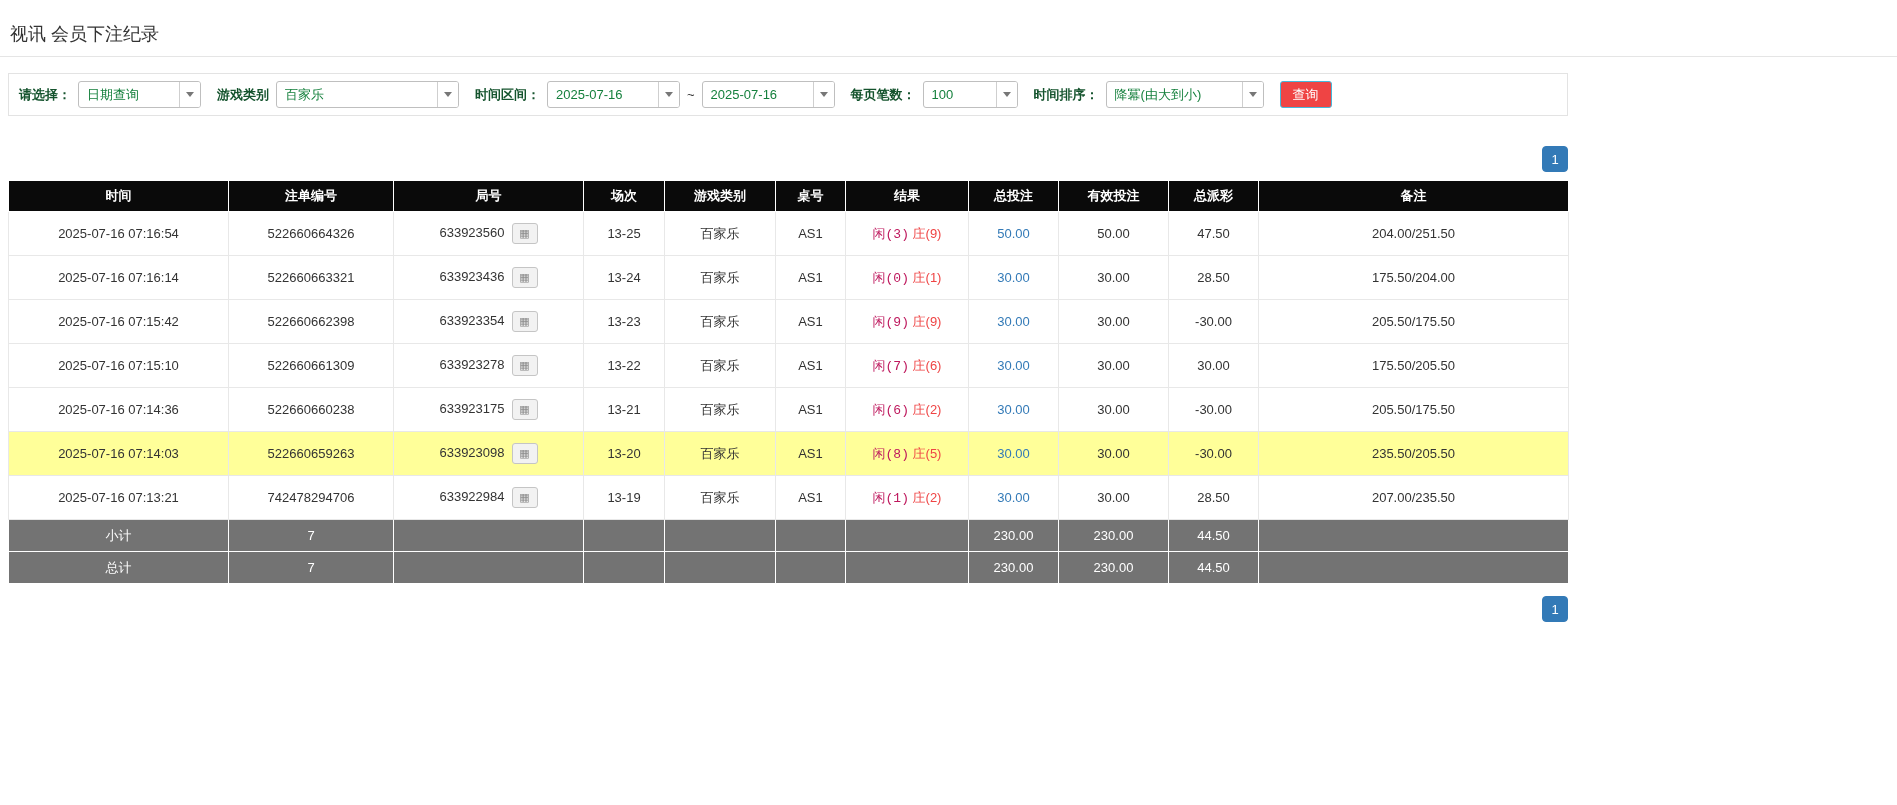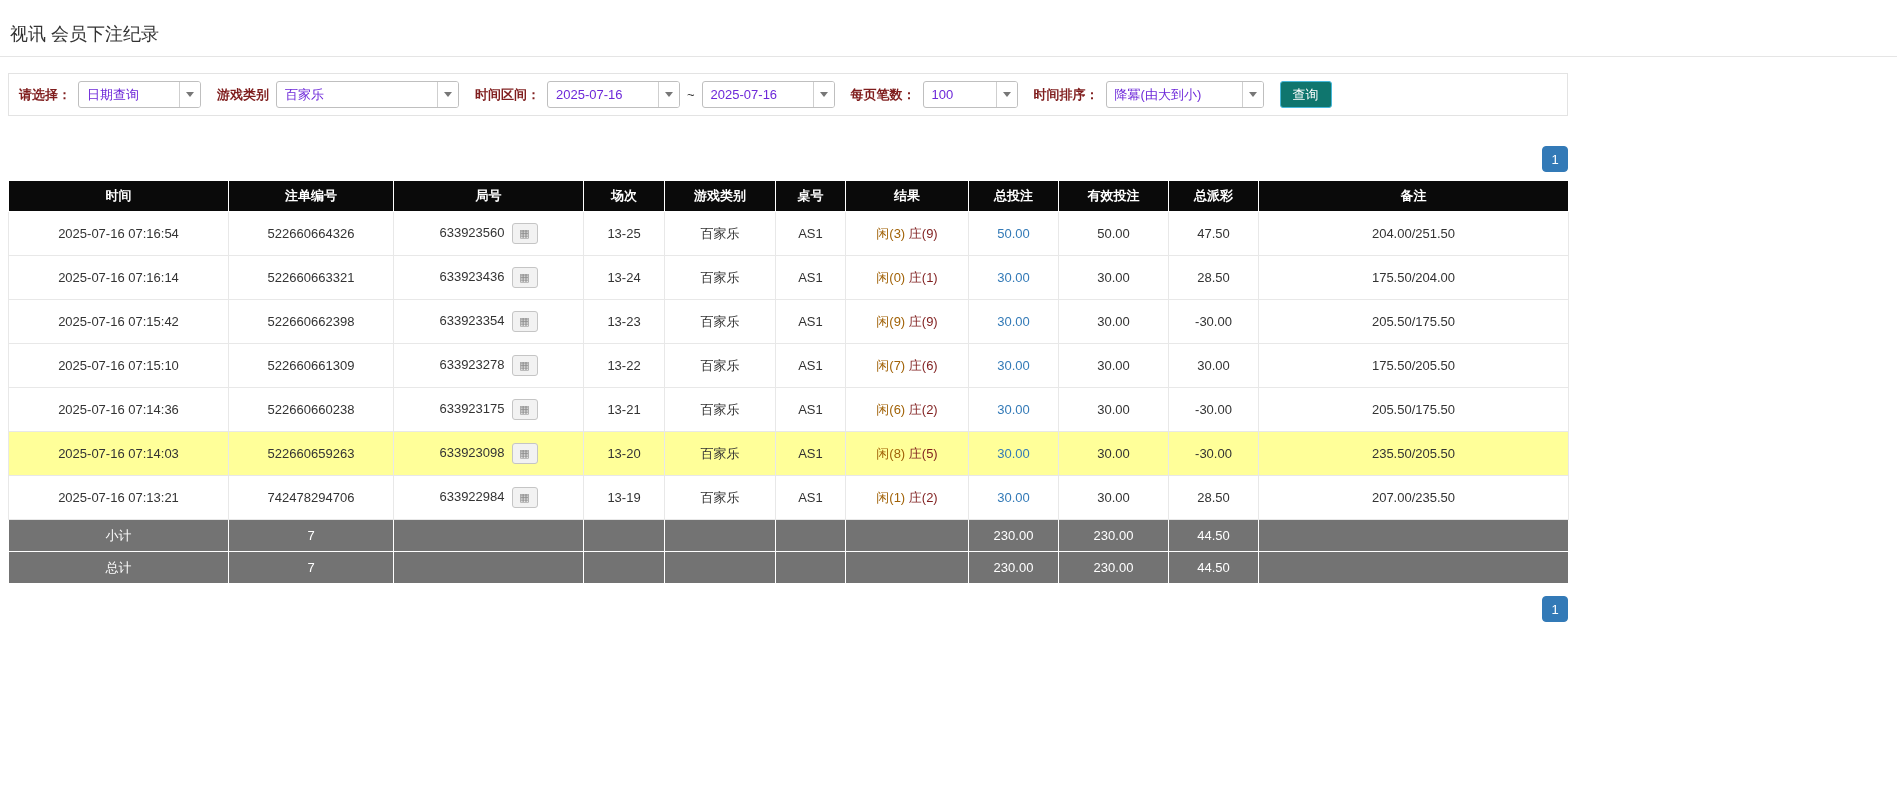--- a/index.html
+++ b/index.html
@@ -24,41 +24,41 @@
   
   .filter-bar {
     border: 1px solid #e3e3e3;
     background: #fff;
     padding: 7px 10px;
     display: flex;
     align-items: center;
   }
   .fgroup { display: flex; align-items: center; margin-right: 16px; }
   .flabel {
-    color: #7f1d1d;
+    color: #14532d;
     font-size: 13px;
     font-weight: bold;
     margin-right: 7px;
     white-space: nowrap;
   }
   .combo {
     display: inline-flex;
     align-items: stretch;
     border: 1px solid #bfbfbf;
     border-radius: 3px;
     background: #fff;
     height: 27px;
     cursor: pointer;
   }
   .combo-text {
     display: flex;
     align-items: center;
     padding: 0 8px;
     font-size: 13px;
-    color: #6d28d9;
+    color: #15803d;
     white-space: nowrap;
   }
   .combo-arrow {
     width: 21px;
     display: flex;
     align-items: center;
     justify-content: center;
     border-left: 1px solid #cfcfcf;
     background: #fff;
     border-radius: 0 2px 2px 0;
@@ -69,21 +69,21 @@
     border-right: 4px solid transparent;
     border-top: 5px solid #777;
   }
   .w-mode  .combo-text { width: 100px; }
   .w-game  .combo-text { width: 160px; }
   .w-date  .combo-text { width: 110px; }
   .w-size  .combo-text { width: 72px; }
   .w-sort  .combo-text { width: 135px; }
   .tilde { font-size: 13px; color: #333; margin: 0 7px; }
   .search-btn {
-    background: #0f766e;
+    background: #ef4444;
     border: 1px solid #46b8da;
     color: #fff;
     font-size: 13px;
     height: 27px;
     padding: 0 12px;
     border-radius: 3px;
     cursor: pointer;
     font-family: inherit;
   }
 
@@ -149,22 +149,22 @@
   table.bets tbody tr.hl td { background: #ffff99; }
   table.bets tfoot td {
     background: #737373;
     color: #fff;
     border: 1px solid #fff;
     height: 32px;
     text-align: center;
     font-size: 13px;
     white-space: nowrap;
   }
-  .player { color: #a16207; }
-  .banker { color: #7f1d1d; }
+  .player { color: #be185d; font-family: Liberation Mono, monospace; }
+  .banker { color: #ef4444; }
   .betlink { color: #337ab7; cursor: pointer; }
   td.neg { color: #ff0000; }
   .mini-icon {
     display: inline-flex;
     align-items: center;
     justify-content: center;
     width: 26px;
     height: 21px;
     margin-left: 7px;
     border: 1px solid #c5c5c5;

